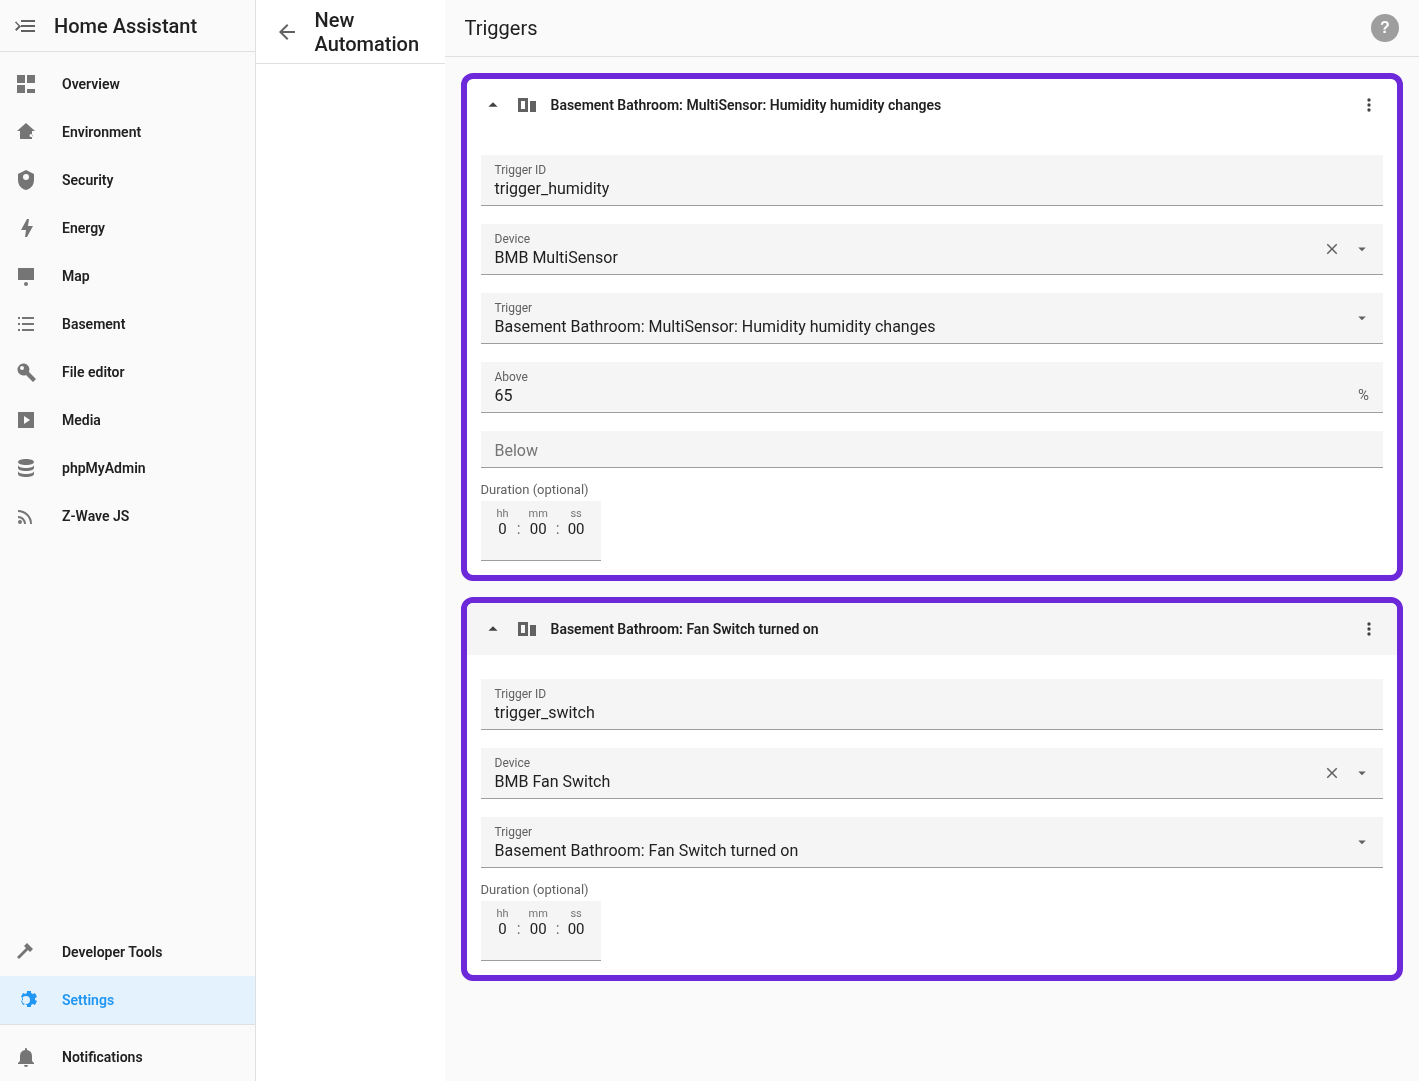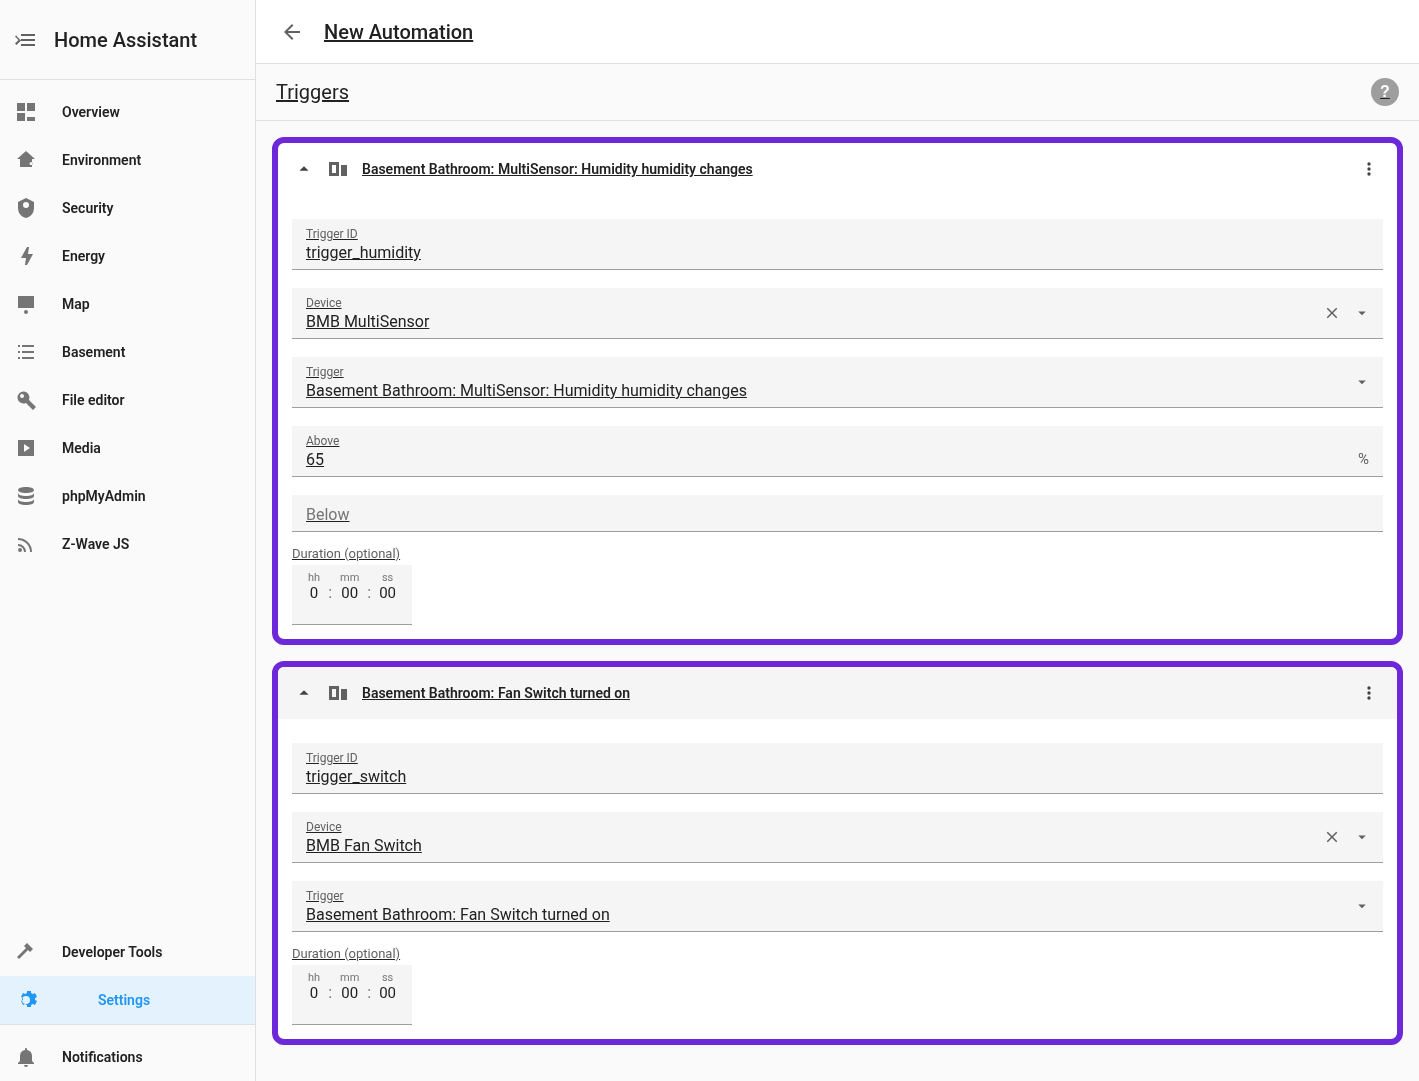--- a/index.html
+++ b/index.html
@@ -14,44 +14,44 @@
   .sidebar {
     width: 256px;
     flex: 0 0 256px;
     background: #fafafa;
     border-right: 1px solid #e0e0e0;
     display: flex;
     flex-direction: column;
   }
   .sb-header {
     display: flex; align-items: center;
-    height: 80px; padding: 0 14px 0 14px;
+    height: 52px; padding: 0 14px 0 14px;
     border-bottom: 1px solid #e0e0e0;
   }
   .sb-header .menu-icon {
     width: 24px; height: 24px; margin-right: 16px;
     color: #616161;
   }
   .sb-title { font-size: 20px; font-weight: 500; color: #212121; }
   .sb-list { list-style: none; padding: 8px 0; flex: 1 1 auto; overflow-y: auto; }
   .sb-list.bottom { flex: 0 0 auto; padding-bottom: 0; border-top: none; }
   .sb-bottom-sep { border-top: 1px solid #e0e0e0; }
   .sb-item {
     display: flex; align-items: center;
     height: 48px; padding: 0 14px;
     cursor: pointer; font-size: 14px; font-weight: 600;
     color: #212121;
   }
-  .sb-item.active { background: #e3f2fd; color: #2196f3; gap: 36px; }
+  .sb-item.active { background: #e3f2fd; color: #2196f3; }
   .sb-item.active .sb-icon { color: #2196f3; }
   .sb-icon { width: 24px; height: 24px; margin-right: 24px; color: #757575; flex: 0 0 24px; }
   .sb-icon svg { width: 24px; height: 24px; display: block; }
 
   
-  .main { flex: 1 1 auto; display: flex; flex-direction: column; overflow: hidden; background: #fff; text-decoration: underline; }
+  .main { flex: 1 1 auto; display: flex; flex-direction: row; overflow: hidden; background: #fff; }
   .topbar {
     height: 64px; flex: 0 0 64px;
     display: flex; align-items: center;
     padding: 0 16px; border-bottom: 1px solid #e0e0e0;
     background: #fff;
   }
   .back-btn { width: 40px; height: 40px; display:flex;align-items:center;justify-content:center;border-radius:50%; border:none;background:none;cursor:pointer;color:#616161;margin-right:12px;}
   .page-title { font-size: 20px; font-weight: 500; }
 
   .content { flex: 1 1 auto; overflow-y: auto; background: #fafafa; }

